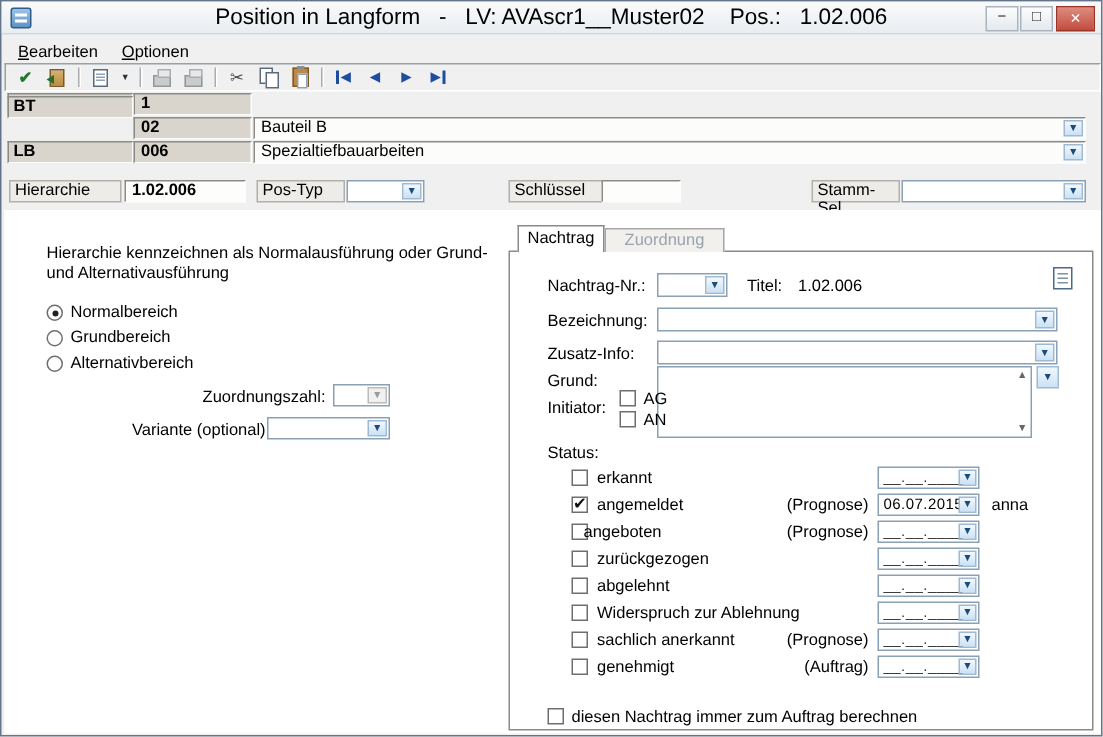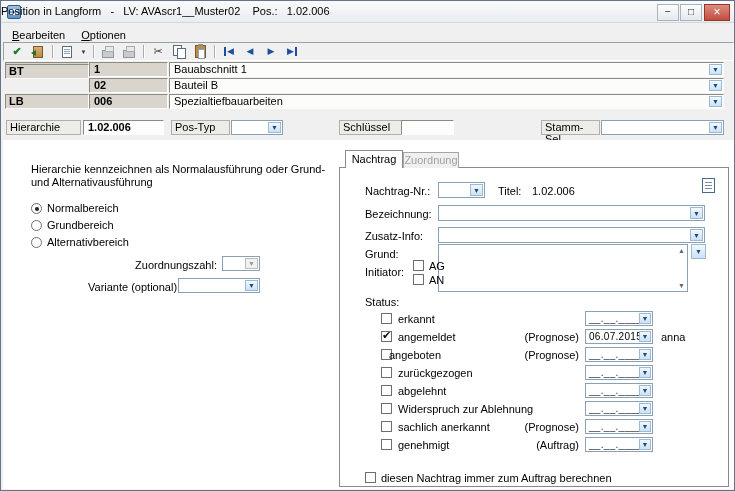--- a/index.html
+++ b/index.html
@@ -1,21 +1,21 @@
 <!DOCTYPE html>
 <html><head>
 <meta charset="utf-8">
 <style>
   *{box-sizing:border-box;margin:0;padding:0}
   body{width:735px;height:491px;font-family:"Liberation Sans",sans-serif;font-size:11px;color:#000;background:#fff}
   .win{position:relative;width:735px;height:491px;background:#f0f0f0;border:1px solid #64748a;overflow:hidden}
   .abs{position:absolute}
   
   .titlebar{left:0;top:0;width:100%;height:22px;background:linear-gradient(#f9fafb,#e9edf1);border-bottom:1px solid #d2d8de}
-  .title{position:absolute;left:0;top:0;width:100%;text-align:left;line-height:21px;font-size:11px;white-space:pre}
+  .title{position:absolute;left:0;top:0;width:100%;text-align:center;line-height:21px;font-size:15px;white-space:pre}
   .app-icon{position:absolute;left:6px;top:4px;width:14px;height:14px;background:linear-gradient(#9cc3e8,#5e93c6);border:1px solid #2f5c8a;border-radius:2px}
   .app-icon::after{content:"";position:absolute;left:2px;top:3px;width:8px;height:2px;background:#fff;box-shadow:0 4px 0 #fff}
   .winbtn{position:absolute;top:3px;width:22px;height:17px;border:1px solid #aab4be;background:linear-gradient(#fdfdfd,#e4e9ee);text-align:center;line-height:14px;font-size:10px;color:#222}
   .winbtn.close{width:26px;background:linear-gradient(#dd8c80,#c24d3f);border-color:#993326;color:#fff;font-size:12px}
   
   .menubar{position:absolute;left:0;top:23px;width:100%;height:18px;display:flex;align-items:flex-end;padding-left:4px;gap:2px}
   .menu-item{padding:1px 7px}
   .toolbar{position:absolute;left:2px;top:41px;width:731px;height:19px;border:1px solid;border-color:#9aa0a6 #ffffff #ffffff #9aa0a6;background:#f0f0f0;display:flex;align-items:center;padding:0 3px;gap:1px}
   .tbtn{width:20px;height:16px;display:flex;align-items:center;justify-content:center;position:relative;flex:none}
   .tbtn.narrow{width:11px}
@@ -132,24 +132,20 @@
     <span class="tbtn">
         <span class="nav">▶</span>
       </span>
     <span class="tbtn">
         <span class="nav last">▶</span>
       </span>
   </div>
 
   <div class="abs lblbox" style="left:4px;top:61px;width:84px;height:15px">LOS</div>
   <div class="abs valbox" style="left:88px;top:61px;width:79px;height:15px">1</div>
-  <div class="abs descbox" style="left:168px;top:61px;width:555px;height:15px">
-    <span class="ctext">Bauabschnitt 1</span>
-    <span class="combo-btn">▼</span>
-  </div>
 
   <div class="abs lblbox" style="left:4px;top:63px;width:84px;height:15px">BT</div>
   <div class="abs valbox" style="left:88px;top:77px;width:79px;height:15px">02</div>
   <div class="abs descbox" style="left:168px;top:77px;width:555px;height:15px">
     <span class="ctext">Bauteil B</span>
     <span class="combo-btn">▼</span>
   </div>
 
   <div class="abs lblbox" style="left:4px;top:93px;width:84px;height:15px">LB</div>
   <div class="abs valbox" style="left:88px;top:93px;width:79px;height:15px">006</div>
@@ -200,21 +196,21 @@
   </div>
 
   <div class="abs" style="left:87px;top:280px">Variante (optional)</div>
   <div class="abs combo" style="left:177px;top:277px;width:82px;height:15px">
     <span class="ctext"></span>
     <span class="combo-btn">▼</span>
   </div>
 
   <div class="abs tabpanel" style="left:338px;top:166px;width:390px;height:320px"></div>
   <div class="abs tab on" style="left:344px;top:149px;width:58px;height:18px;z-index:3">Nachtrag</div>
-  <div class="abs tab" style="left:402px;top:151px;width:56px;height:16px">Zuordnung</div>
+  <div class="abs tab" style="left:402px;top:151px;width:80px;height:16px">Zuordnung</div>
 
   <div class="abs" style="left:364px;top:184px">Nachtrag-Nr.:</div>
   <div class="abs combo" style="left:437px;top:181px;width:47px;height:16px">
     <span class="ctext"></span>
     <span class="combo-btn">▼</span>
   </div>
   <div class="abs" style="left:497px;top:184px">Titel:</div>
   <div class="abs" style="left:531px;top:184px">1.02.006</div>
   <div class="abs" style="left:701px;top:177px;width:17px;height:19px">
       <span class="icon-doc" style="display:block"></span>

